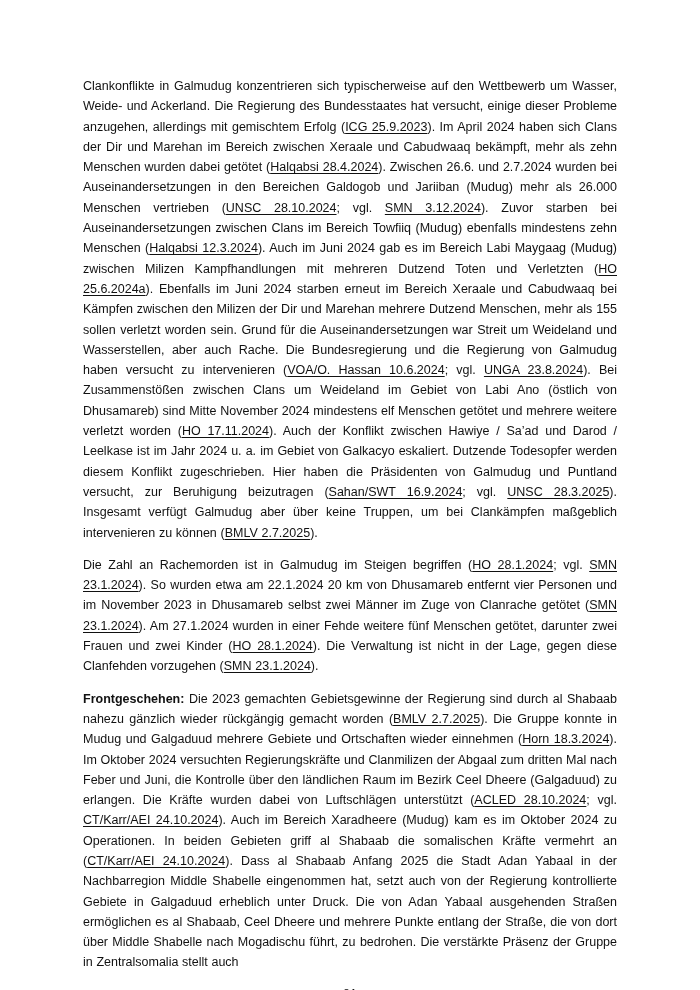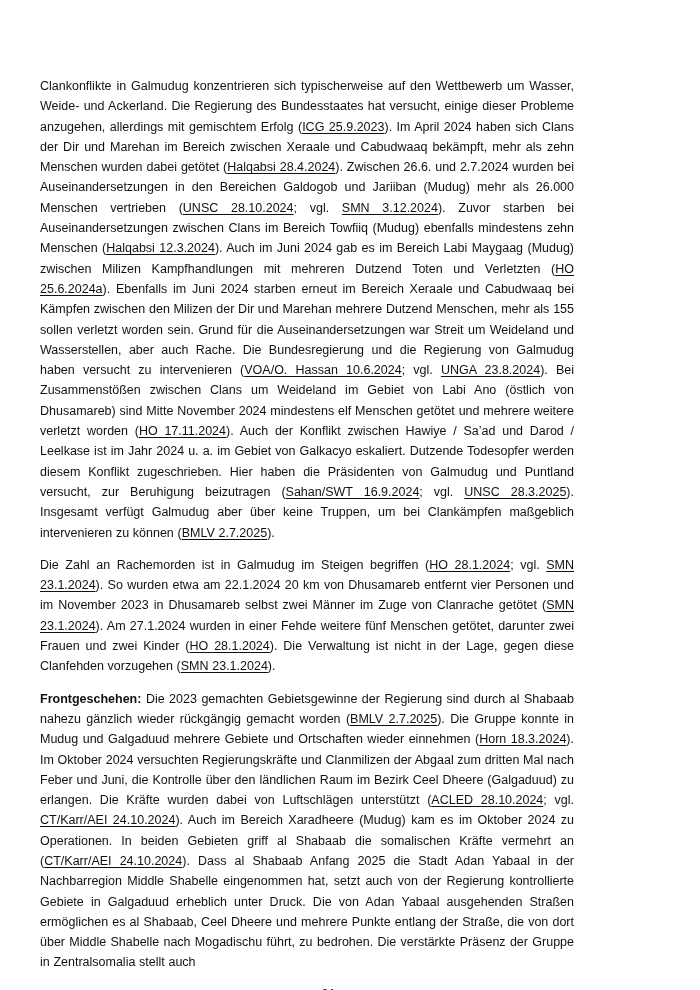--- a/index.html
+++ b/index.html
@@ -11,21 +11,21 @@
     width: 700px;
     height: 990px;
     overflow: hidden;
     font-family: "Liberation Sans", "DejaVu Sans", sans-serif;
     color: #111111;
   }
   .sheet {
     box-sizing: border-box;
     width: 700px;
     height: 990px;
-    padding: 76px 83px 26px 40px;
+    padding: 76px 83px 26px 83px;
     display: flex;
     flex-direction: column;
     background: #ffffff;
   }
   .text-block {
     width: 534px;
   }
   .para {
     margin: 0 0 12px 0;
     font-size: 12.5px;

